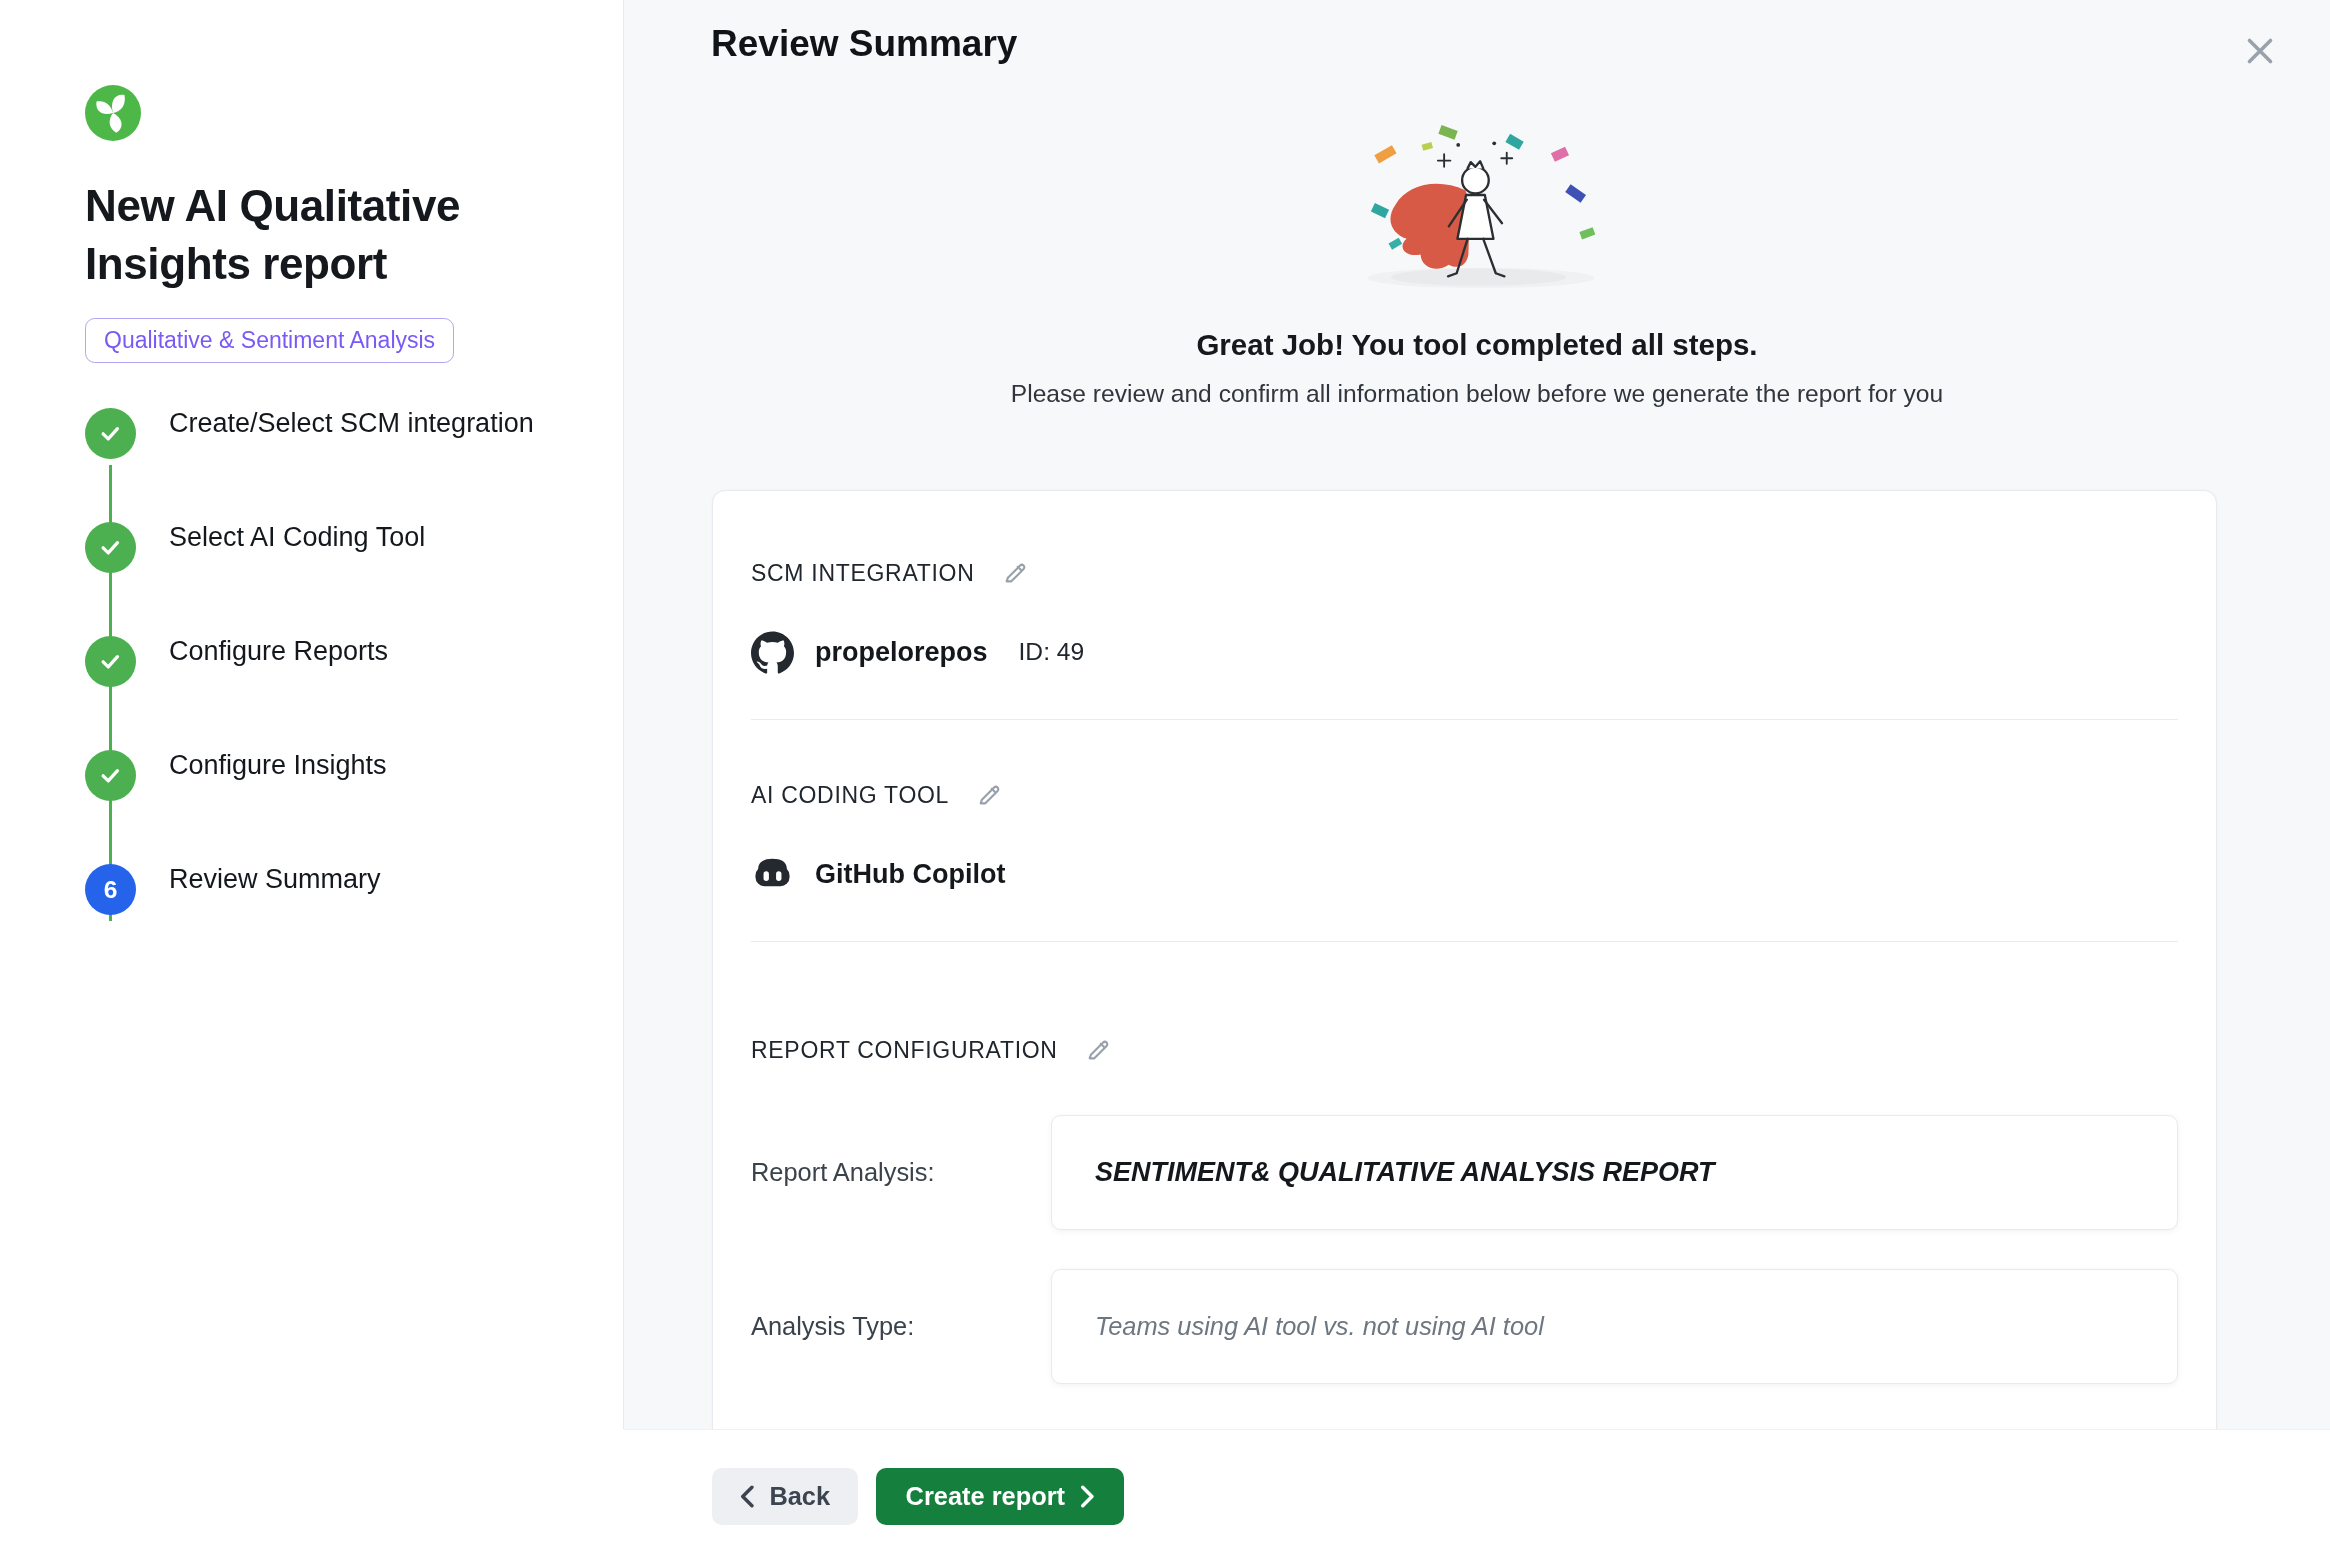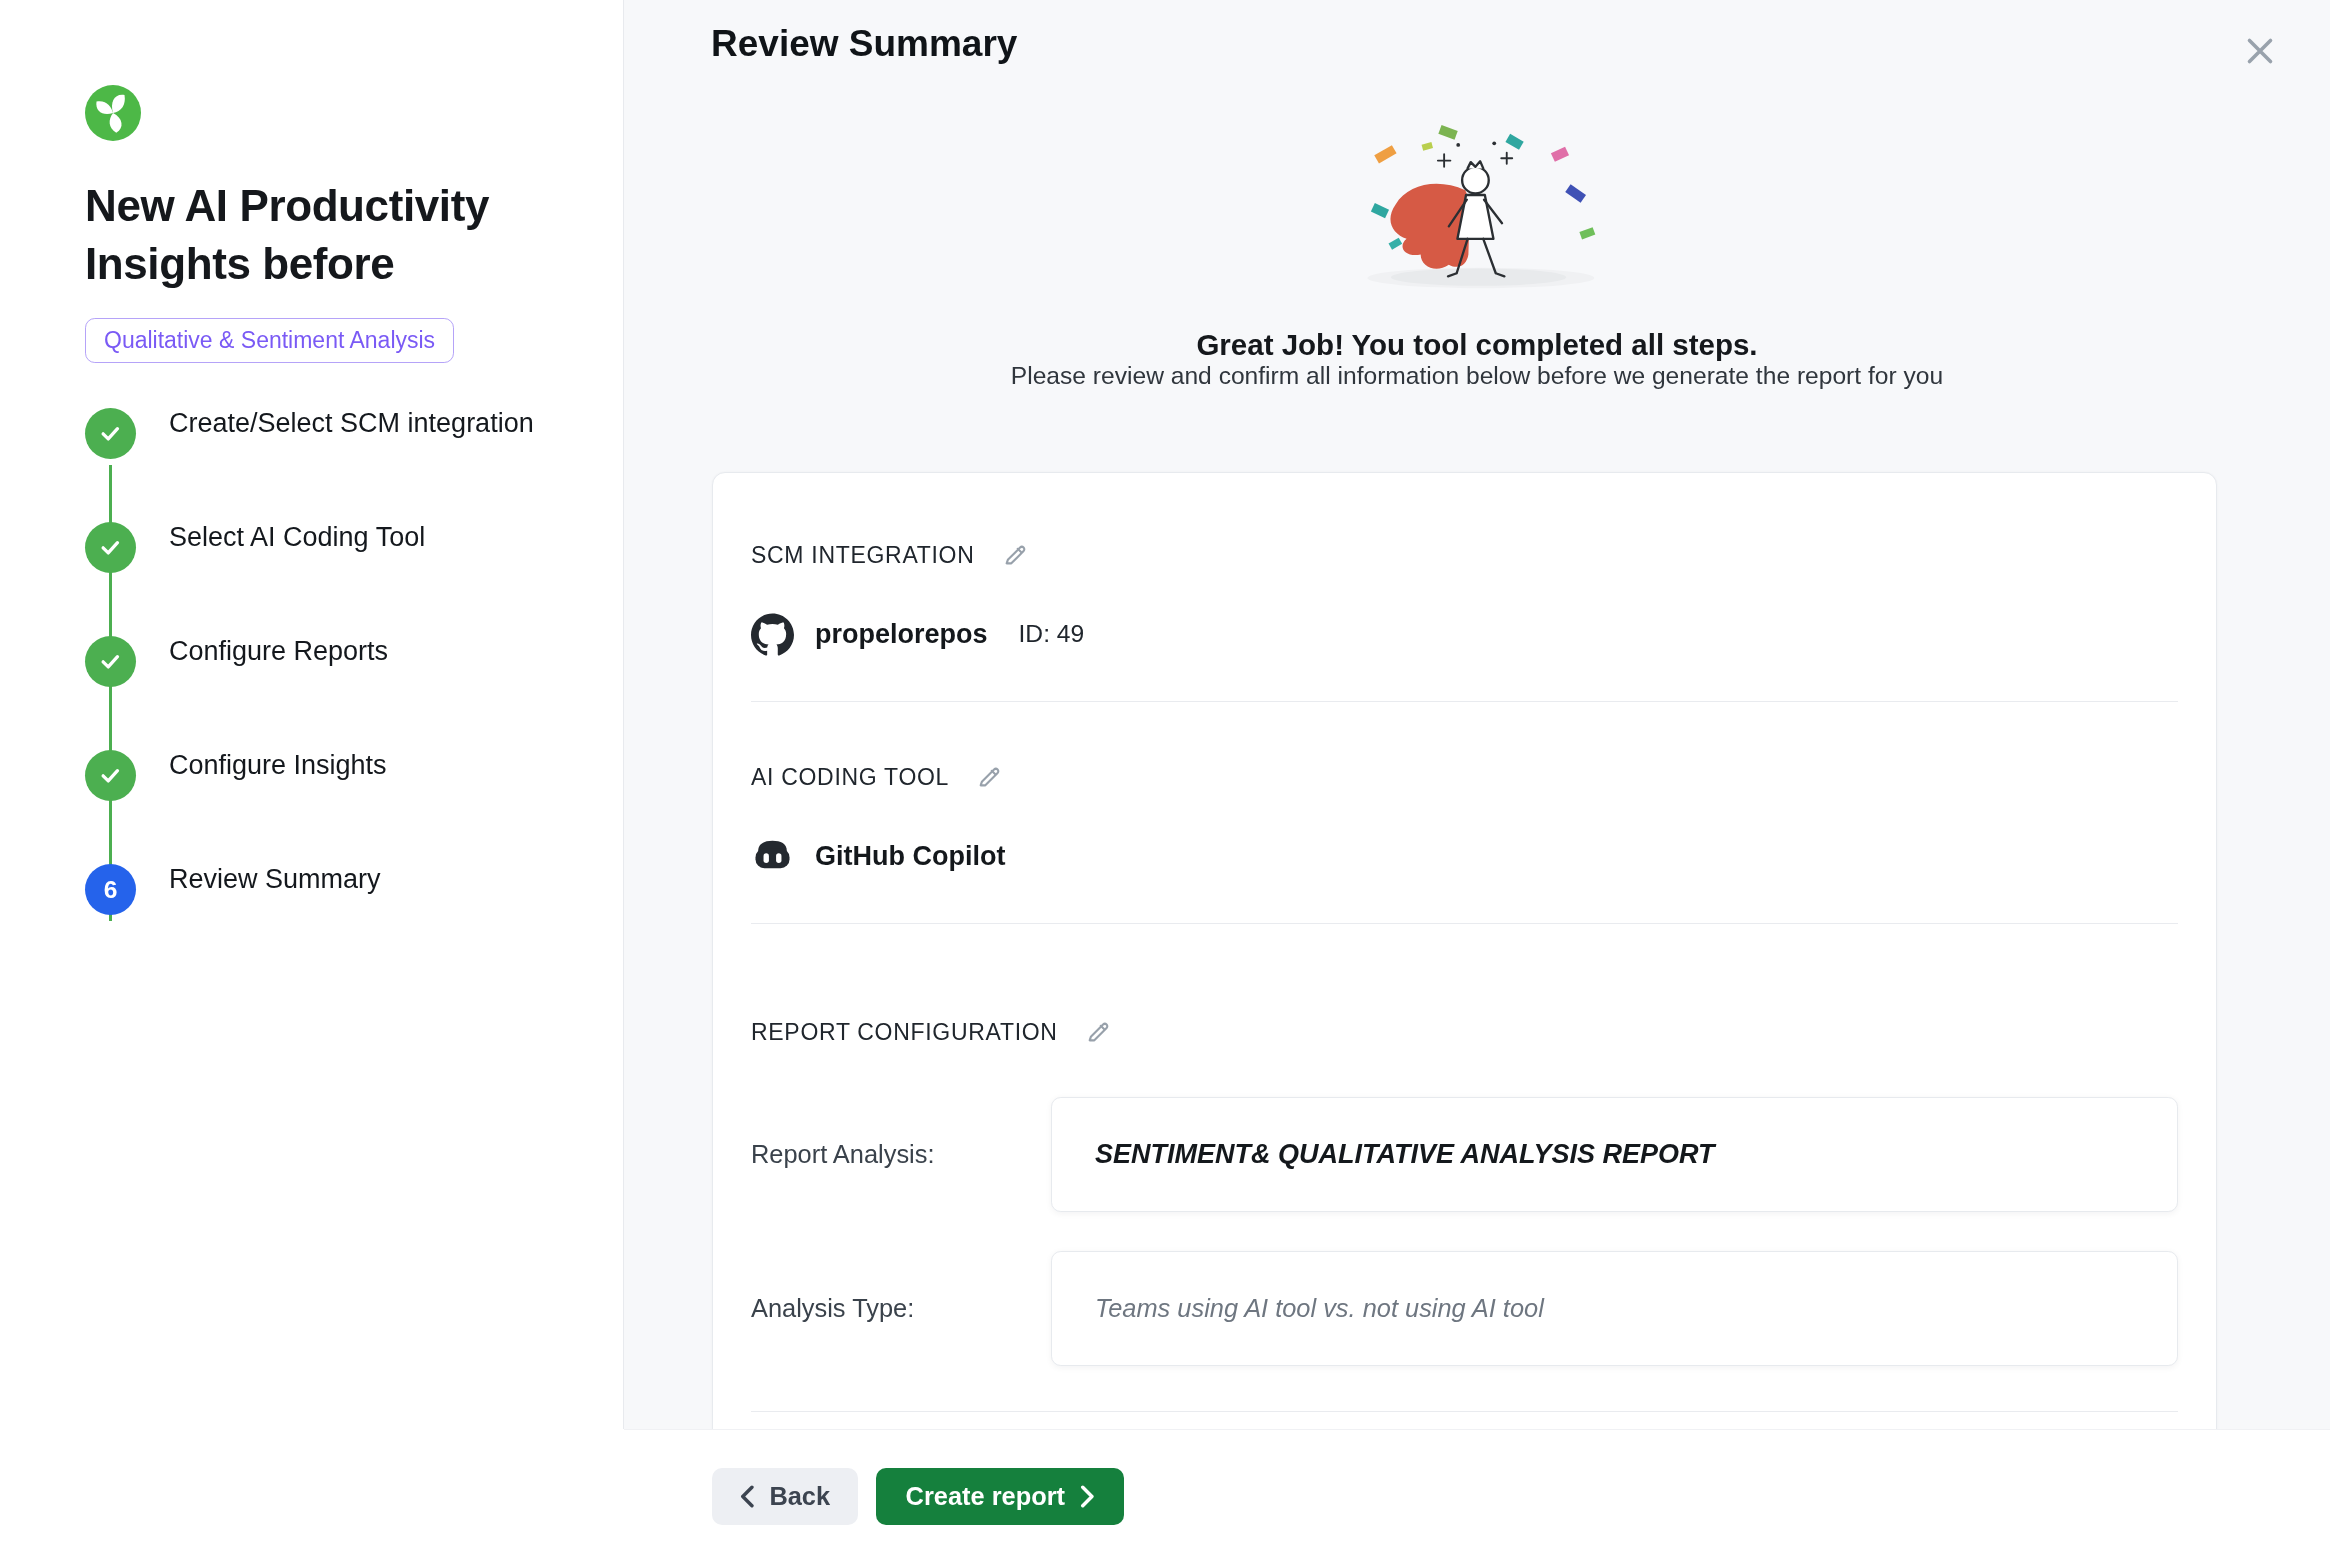--- a/index.html
+++ b/index.html
@@ -23,21 +23,21 @@
   .dot.current span { color:#fff; font-size:24.6px; font-weight:700; }
   .step-label { margin-left:33px; font-size:27px; font-weight:500; color:#14181d; }
 
   
   .main { position:absolute; left:624px; right:0; top:0; bottom:0; background:#f7f8fa; }
   .main-title { position:absolute; left:87px; top:23px; font-size:37px; font-weight:700; color:#101418; }
   .close-btn { position:absolute; top:33px; right:51px; width:39px; height:39px; cursor:pointer; background:none; border:none; }
   .hero { text-align:center; padding-top:123px; }
   .hero svg { display:block; margin:0 auto; }
   .hero-heading { margin-top:24.6px; font-size:29.5px; font-weight:700; color:#15181c; }
-  .hero-sub { font-size:24.6px; color:#30363d; }
+  .hero-sub { margin-top:18px; font-size:24.6px; color:#30363d; }
 
   
   .card { margin:82px 113px 0 88px; background:#fff; border:0.8px solid #e7eaee; border-radius:13px;
           box-shadow:0 0.8px 2.5px rgba(16,24,40,.04); padding:66px 38px 164px 38px; }
   .section-head { display:flex; align-items:center; gap:24.6px; }
   .section-head.m1 { margin-top:59px; }
   .section-head.m2 { margin-top:92px; }
   .section-label { font-size:23px; font-weight:500; letter-spacing:0.7px; color:#20262d; }
   .edit-btn { background:none; border:none; width:33px; height:33px; cursor:pointer; padding:0; }
   .entity-row { display:flex; align-items:center; margin-top:41px; }
@@ -68,21 +68,21 @@
 
   <aside class="sidebar">
     <svg class="logo" viewBox="0 0 68 68">
       <circle cx="34" cy="34" r="34" fill="#4db847"></circle>
       <g fill="#ffffff">
         <path d="M34 34 C30 20 36 10 48 12 C50 24 44 32 34 34 Z"></path>
         <path d="M34 34 C46 40 48 52 38 58 C28 52 28 42 34 34 Z"></path>
         <path d="M34 34 C22 38 12 32 14 20 C26 18 32 26 34 34 Z"></path>
       </g>
     </svg>
-    <h1 class="side-title">New AI Productivity Insights before</h1>
+    <h1 class="side-title">New AI Qualitative Insights report</h1>
     <span class="badge">Qualitative &amp; Sentiment Analysis</span>
 
     <div class="stepper">
       <div class="rail"></div>
 
       <div class="step">
         <div class="dot">
           <svg width="24.6" height="24.6" viewBox="0 0 24 24">
               <polyline points="5,12.5 10,17.5 19,7.5" fill="none" stroke="#fff" stroke-width="3.2" stroke-linecap="round" stroke-linejoin="round"></polyline>
             </svg>

